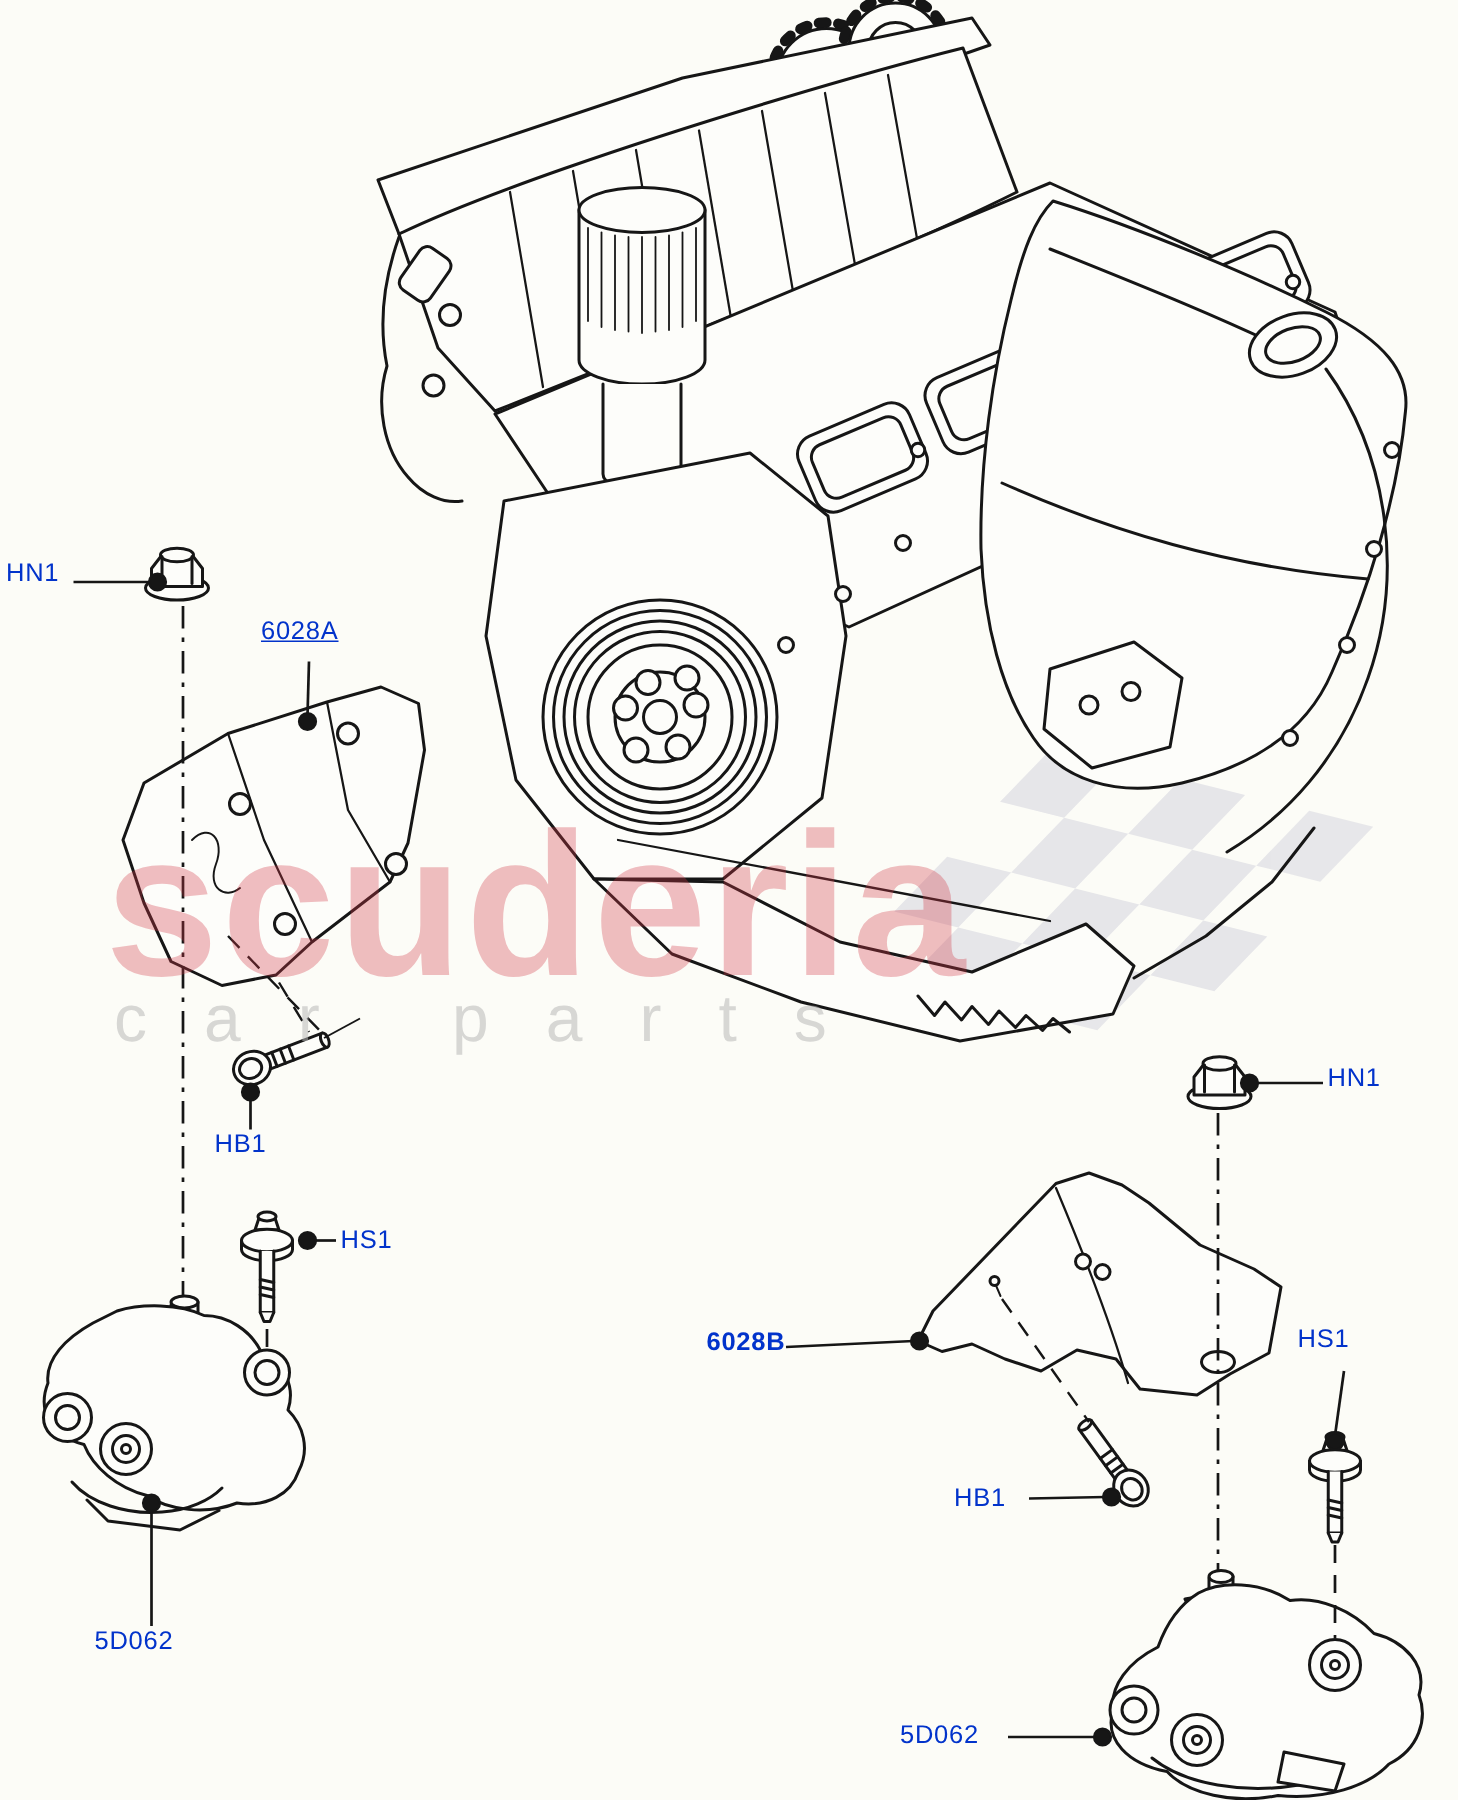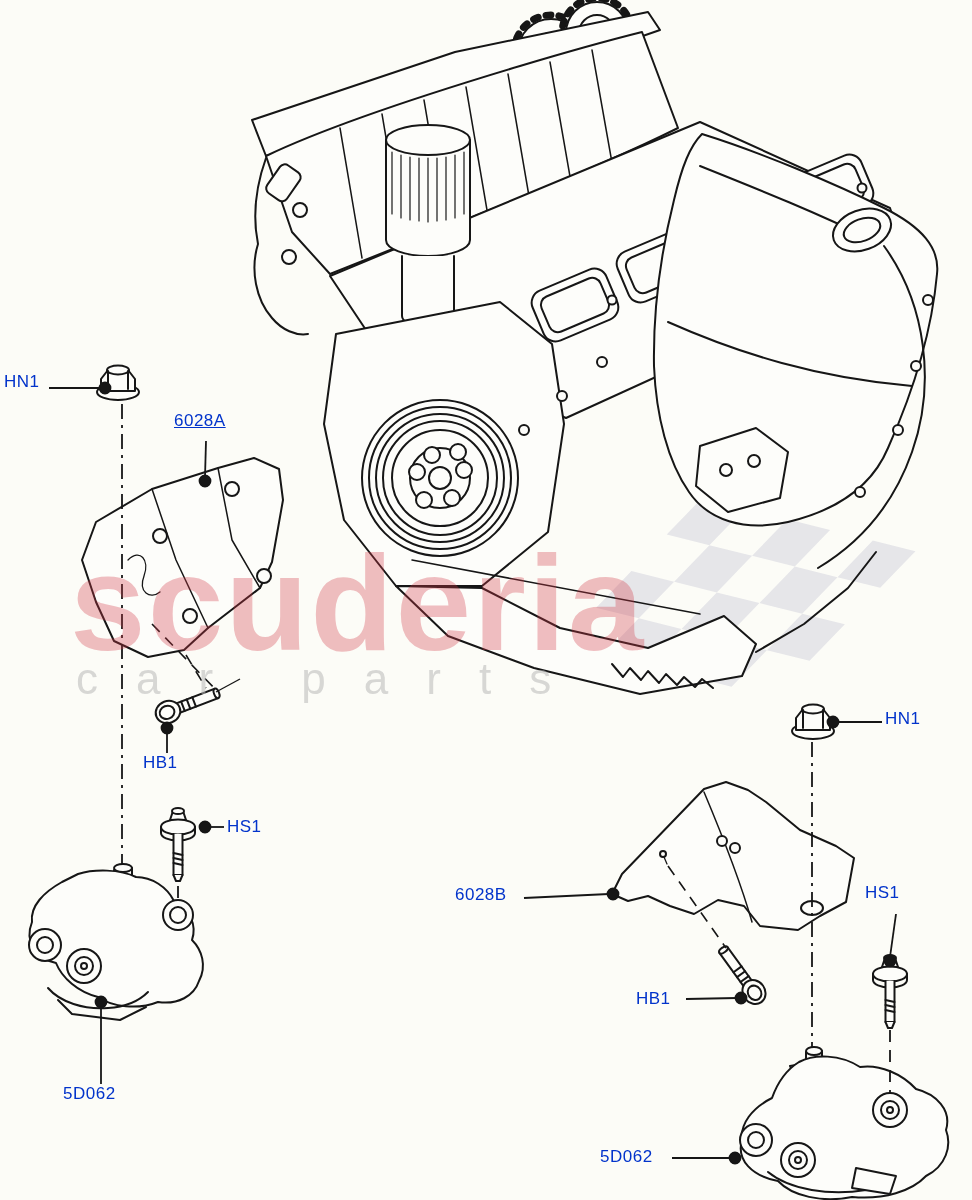--- a/index.html
+++ b/index.html
@@ -299,17 +299,17 @@
   <text x="70" y="650" font-size="136" font-weight="bold" letter-spacing="2" font-family="Liberation Sans, sans-serif" fill="#d23a48" opacity="0.32">scuderia</text>
   <text x="76" y="694" font-size="44" letter-spacing="38" font-family="Liberation Sans, sans-serif" fill="#b9b9b9" opacity="0.55">car parts</text>
 </svg>
 
 <div class="callout" style="left: 4px; top: 373px; color: rgb(2, 51, 203);">HN1</div>
 <div class="callout" style="left: 174px; top: 412px; color: rgb(2, 51, 203); text-decoration: underline;">6028A</div>
 <div class="callout" style="left: 143px; top: 754px; color: rgb(2, 51, 203);">HB1</div>
 <div class="callout" style="left: 227px; top: 818px; color: rgb(2, 51, 203);">HS1</div>
 <div class="callout" style="left: 63px; top: 1085px; color: rgb(2, 51, 203);">5D062</div>
 <div class="callout" style="left: 885px; top: 710px; color: rgb(2, 51, 203);">HN1</div>
-<div class="callout" style="left: 455px; top: 886px; color: rgb(2, 51, 203);">6028B</div>
+<div class="callout" style="left: 471px; top: 886px; color: rgb(2, 51, 203); font-weight: bold;">6028B</div>
 <div class="callout" style="left: 636px; top: 990px; color: rgb(2, 51, 203);">HB1</div>
 <div class="callout" style="left: 865px; top: 884px; color: rgb(2, 51, 203);">HS1</div>
 <div class="callout" style="left: 600px; top: 1148px; color: rgb(2, 51, 203);">5D062</div>
 </div>
 
 </body></html>

